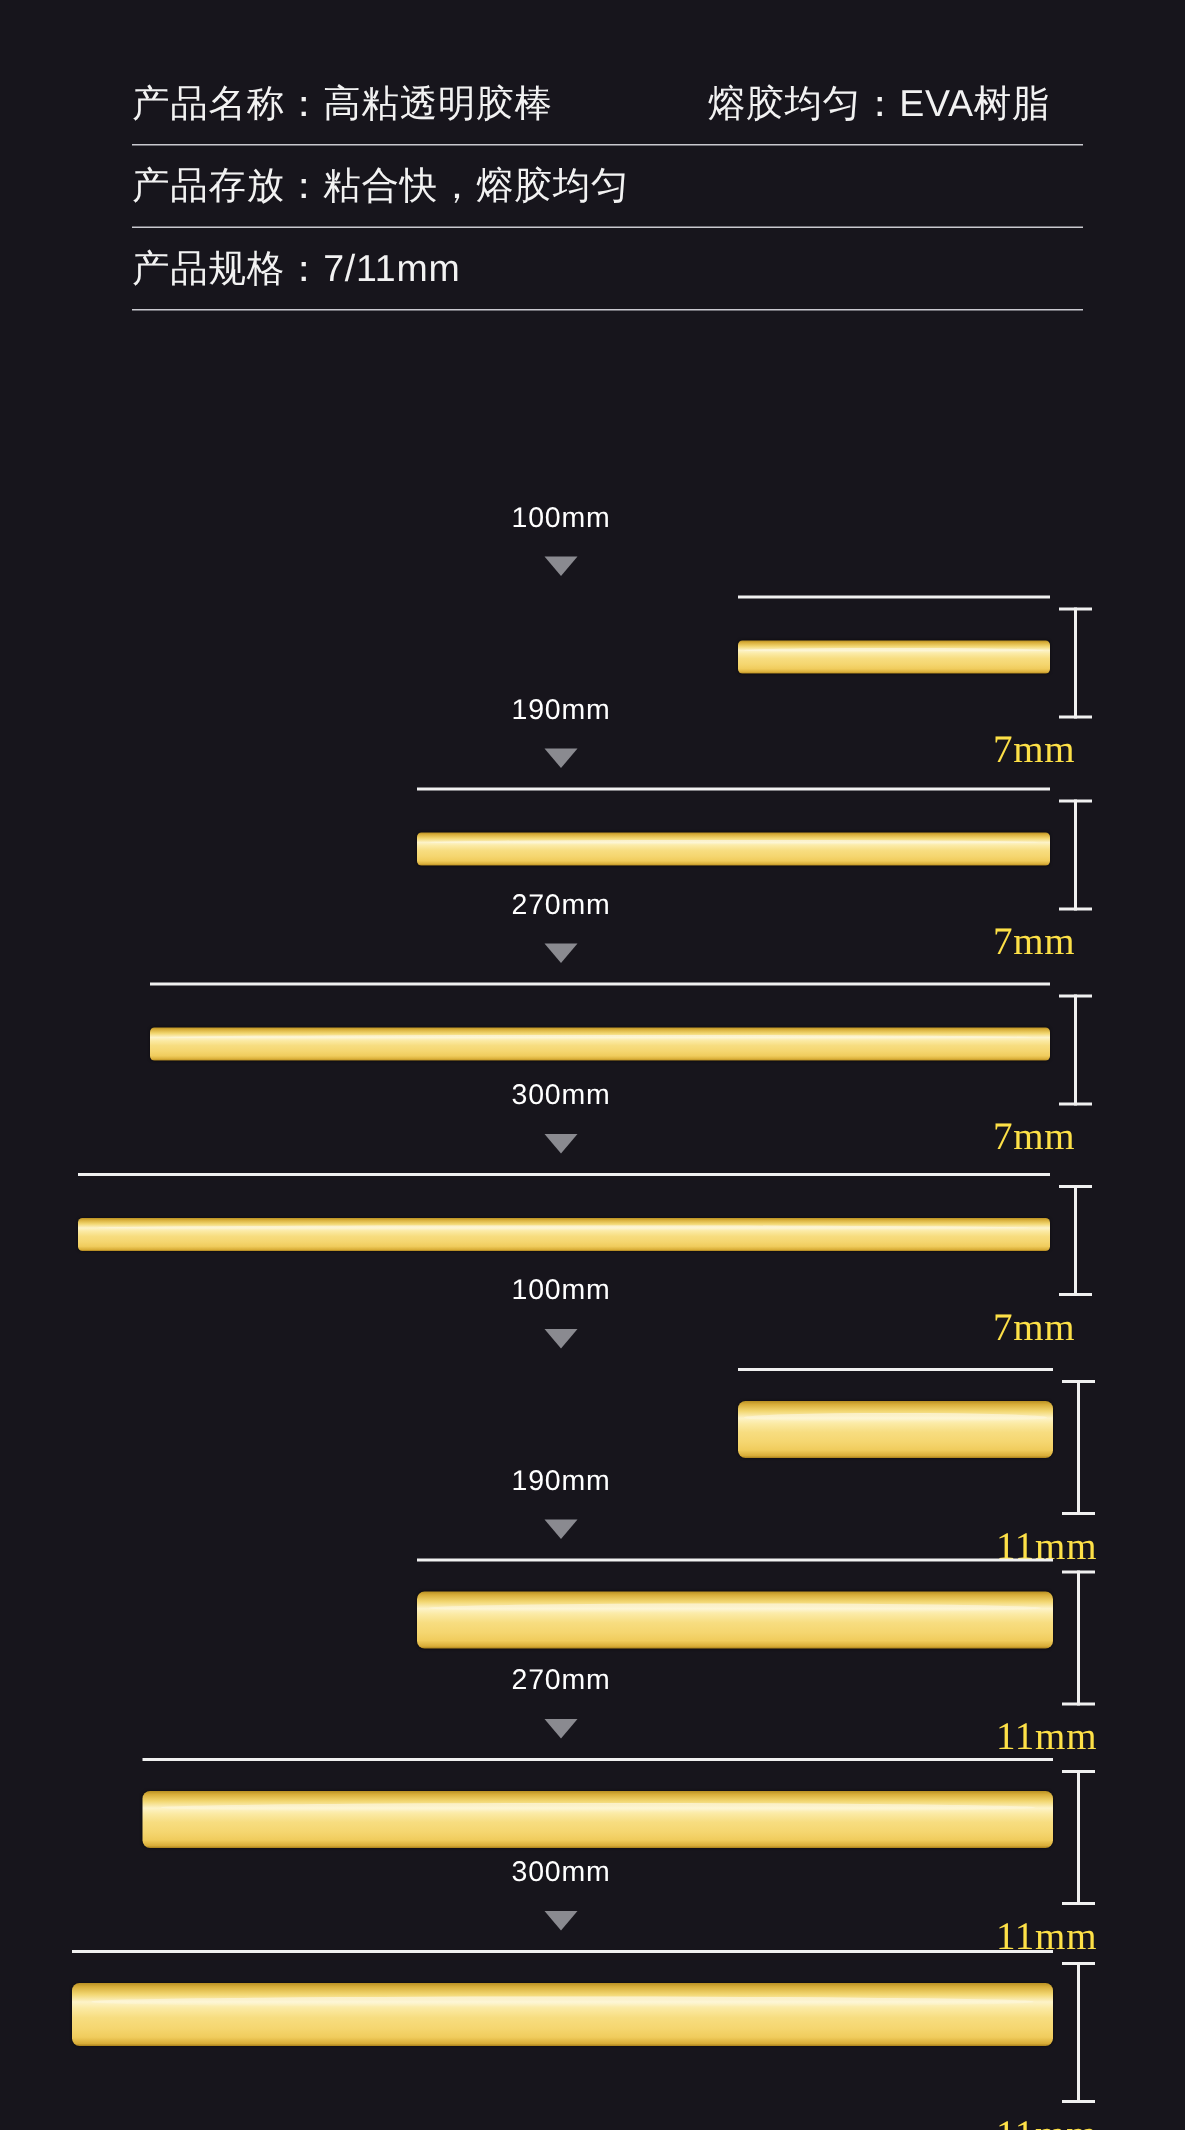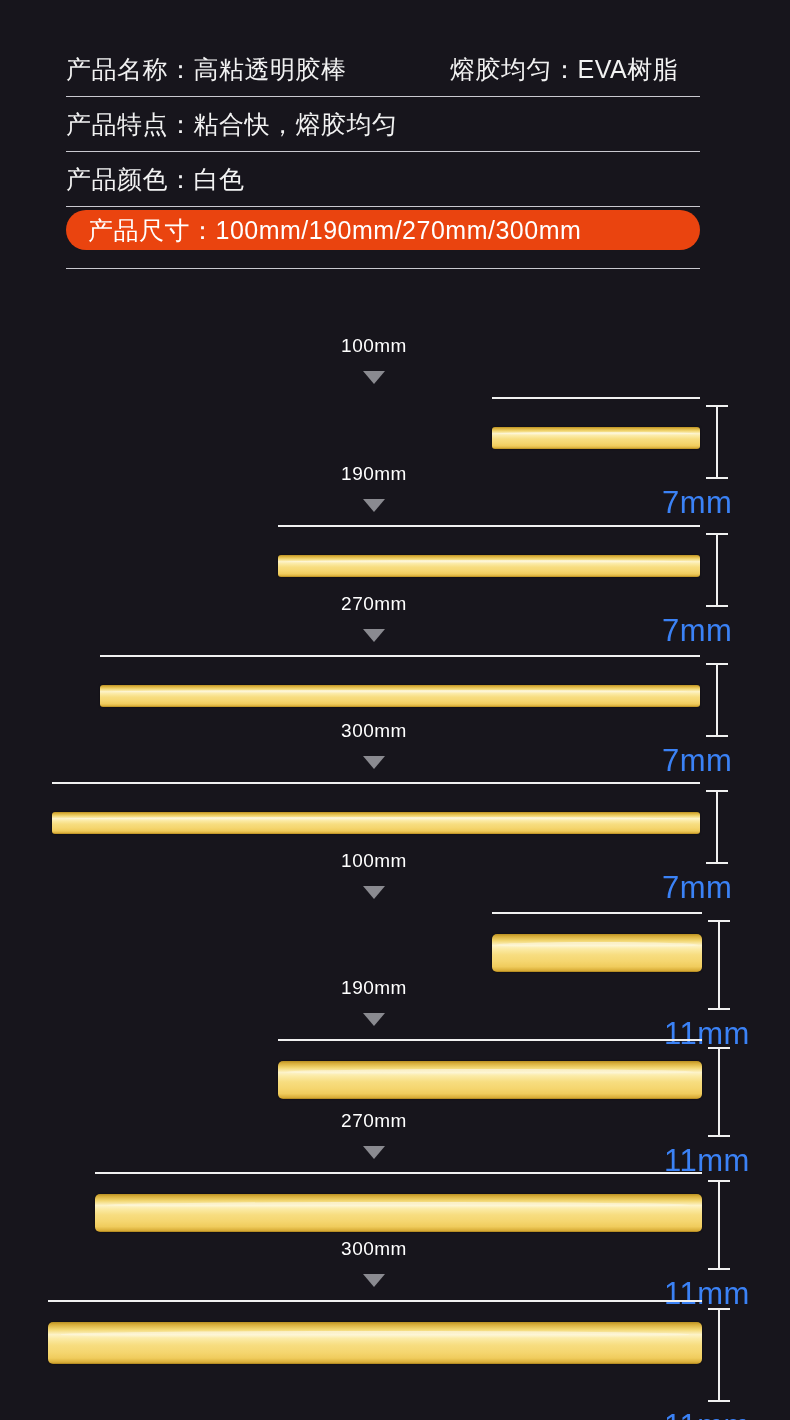--- a/index.html
+++ b/index.html
@@ -12,21 +12,21 @@
     height: 1420px;
     position: relative;
     overflow: hidden;
     font-family: "Liberation Sans", "DejaVu Sans", sans-serif;
     color: #f2f2f2;
   }
 
   
   .spec-table {
     position: absolute;
-    left: 66px;
+    left: 88px;
     top: 42px;
     width: 634px;
   }
   .spec-row {
     display: flex;
     align-items: center;
     height: 54px;
     border-bottom: 1px solid #c9c9cf;
   }
   .spec-cell {
@@ -144,49 +144,45 @@
   .bracket .stem {
     position: absolute;
     left: 10px;
     top: 0;
     bottom: 0;
     width: 2px;
     background: #f0f0f0;
   }
   .thick-label {
     position: absolute;
-    font-size: 31px;
-    color: #3b82f6;
+    font-size: 26px;
+    color: #fde047;
     letter-spacing: 0.5px;
     white-space: nowrap;
+    font-family: Liberation Serif, serif;
   }
 </style>
 </head>
 <body>
 
 <div class="spec-table">
 
   <div class="spec-row">
     <div class="spec-cell left">产品名称：高粘透明胶棒</div>
     <div class="spec-cell right">熔胶均匀：EVA树脂</div>
   </div>
 
   <div class="spec-row">
-    <div class="spec-cell left">产品特点：粘合快，熔胶均匀</div>
+    <div class="spec-cell left">产品存放：粘合快，熔胶均匀</div>
   </div>
 
   <div class="spec-row">
-    <div class="spec-cell right">产品颜色：白色</div>
-  </div>
-
-  <div class="spec-row highlight">
-    <div class="pill">
-      <div class="spec-cell">产品尺寸：100mm/190mm/270mm/300mm</div>
-    </div>
-  </div>
+    <div class="spec-cell left">产品规格：7/11mm</div>
+  </div>
+
 
 </div>
 
 <div class="diagram">
     <div class="stick-row" style="position: absolute; top: 35px; left: 0px; height: 130px;">
       <div class="len-label" style="left: 374px; top: 0px;">100mm</div>
       <div class="arrow-icon" style="left: 374px; top: 36px;"></div>
       <div class="top-rule" style="left: 492px; width: 208px; top: 62px;"></div>
       <div class="stick" style="left: 492px; width: 208px; height: 22px; top: 92px;"></div>
       <div class="bracket" style="left: 706px; top: 70px; height: 74px;">

